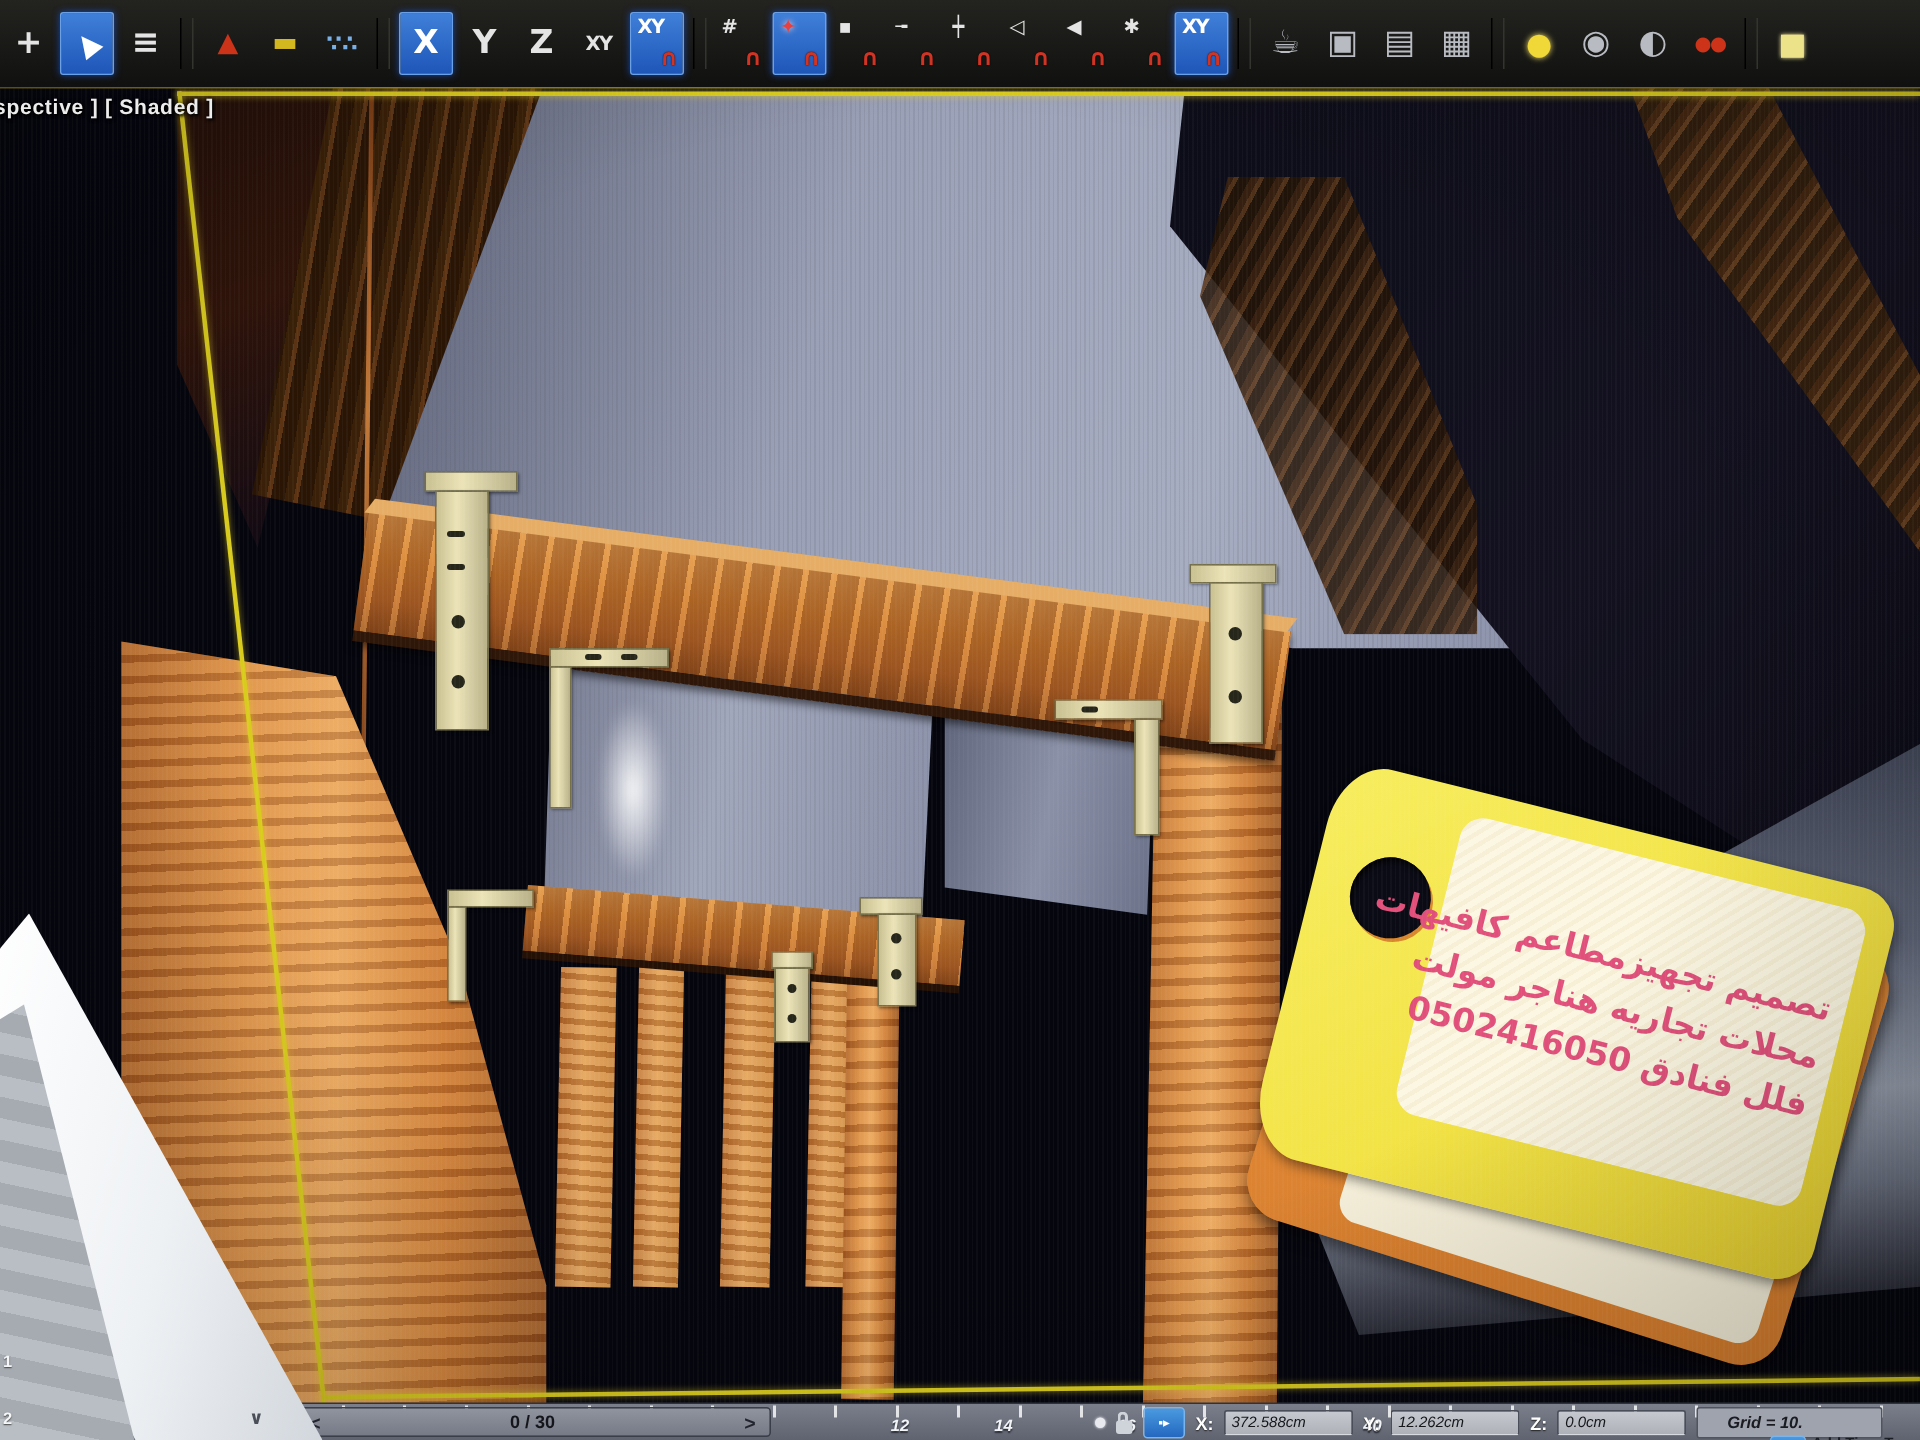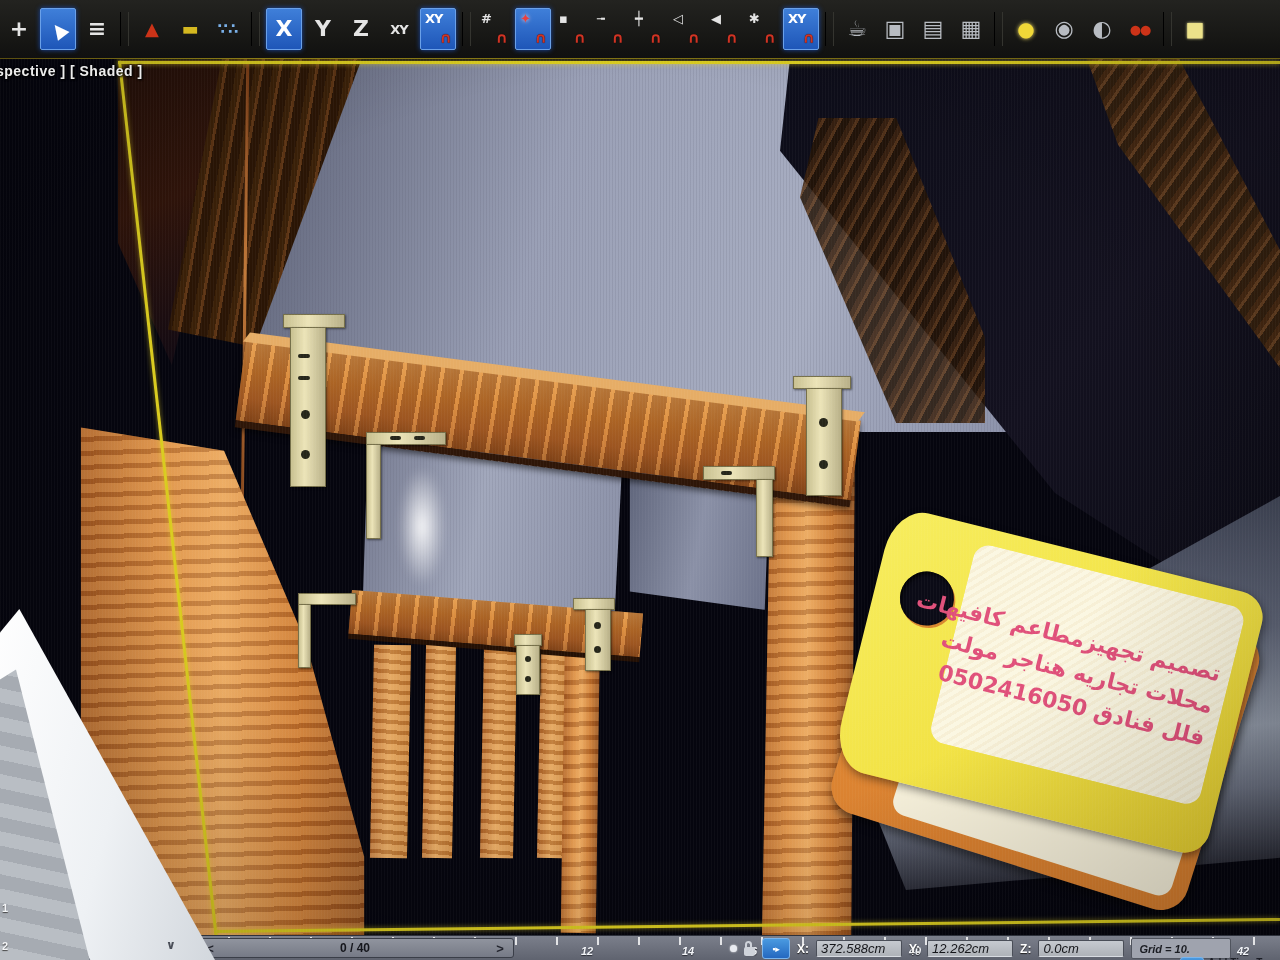--- a/index.html
+++ b/index.html
@@ -154,24 +154,24 @@
   .ts-text{flex:1;text-align:center;color:#15161c;font-weight:bold;font-size:12px;}
   .status{position:absolute;left:730px;top:0;right:0;height:25px;display:flex;align-items:center;gap:7px;}
   .dot-ic{width:7px;height:7px;border-radius:50%;background:#e8eaf0;box-shadow:0 0 2px #fff;}
   .lock-ic{position:relative;width:11px;height:9px;background:#cfd3da;border-radius:2px;margin-top:5px;}
   .lock-ic::before{content:"";position:absolute;left:1px;top:-6px;width:7px;height:7px;border:2px solid #cfd3da;
     border-bottom:none;border-radius:5px 5px 0 0;box-sizing:border-box;}
   .chip-ic{width:26px;height:19px;border-radius:3px;background:linear-gradient(#4a9ae0,#2468c0);
     border:1px solid #7ab4ec;color:#fff;font-size:9px;display:flex;align-items:center;justify-content:center;}
   .coord-label{color:#fff;font-weight:bold;font-size:12px;text-shadow:0 1px 1px #222;}
   .coord-field{width:86px;height:17px;background:linear-gradient(#c6cad0,#aeb2b8);border:1px solid #4a4e58;
-    border-bottom-color:#d8dce2;border-radius:2px;color:#15161a;font-size:13px;font-style:italic;
+    border-bottom-color:#d8dce2;border-radius:2px;color:#15161a;font-size:10px;font-style:italic;
     padding:0 4px;display:flex;align-items:center;box-sizing:border-box;}
   .grid-box{min-width:84px;height:19px;background:#9fa3ae;border:1px solid #50545e;border-radius:2px;
-    color:#1a1c22;font-weight:bold;font-style:italic;font-size:11px;display:flex;align-items:center;padding:0 7px;}
+    color:#1a1c22;font-weight:bold;font-style:italic;font-size:11px;display:flex;align-items:center;padding:0 19px;}
   .row2-chip{position:absolute;left:1180px;top:21px;width:22px;height:14px;border-radius:3px;
     background:linear-gradient(#4a9ae0,#2468c0);border:1px solid #7ab4ec;}
   .row2-text{position:absolute;left:1208px;top:21px;color:#1c1e26;font-weight:bold;font-size:10px;}
 
   
   .glare{position:absolute;left:0;top:570px;width:215px;height:390px;z-index:60;
     background:linear-gradient(105deg,#ffffff,#eef1f4 55%,#d2d7dd);
     clip-path:polygon(0 16%,9% 10%,100% 100%,42% 100%,0 58%);}
   .wedge{position:absolute;left:0;top:630px;width:160px;height:330px;z-index:61;
     background:repeating-linear-gradient(12deg,#b9bec4 0 14px,#a6abb2 14px 28px);
@@ -375,33 +375,33 @@
 
     <div class="vp-scanlines"></div>
     <div class="vp-vignette"></div>
     <div class="vp-label">spective ] [ Shaded ]</div>
   </div>
 
   <div class="bottombar">
     <div class="ticks"></div>
     <div id="ruler-nums">
         <span class="rnum" style="left: 505px;">10</span>
-        <span class="rnum" style="left: 587px;">12</span>
-        <span class="rnum" style="left: 688px;">14</span>
+        <span class="rnum" style="left: 600px;">12</span>
+        <span class="rnum" style="left: 669px;">14</span>
         <span class="rnum" style="left: 751px;">16</span>
         <span class="rnum" style="left: 833px;">18</span>
         <span class="rnum" style="left: 915px;">40</span>
         <span class="rnum" style="left: 997px;">22</span>
         <span class="rnum" style="left: 1079px;">24</span>
         <span class="rnum" style="left: 1161px;">26</span>
         <span class="rnum" style="left: 1243px;">42</span>
       </div>
     <div class="timeslider">
       <span class="ts-arrow">&lt;</span>
-      <span class="ts-text">0 / 40</span>
+      <span class="ts-text">0 / 30</span>
       <span class="ts-arrow">&gt;</span>
     </div>
     <div class="status">
       <span class="dot-ic"></span>
       <span class="lock-ic"></span>
       <span class="chip-ic">▪▸</span>
       <span class="coord-label">X:</span>
       <span class="coord-field">372.588cm</span>
       <span class="coord-label">Y:</span>
       <span class="coord-field">12.262cm</span>

